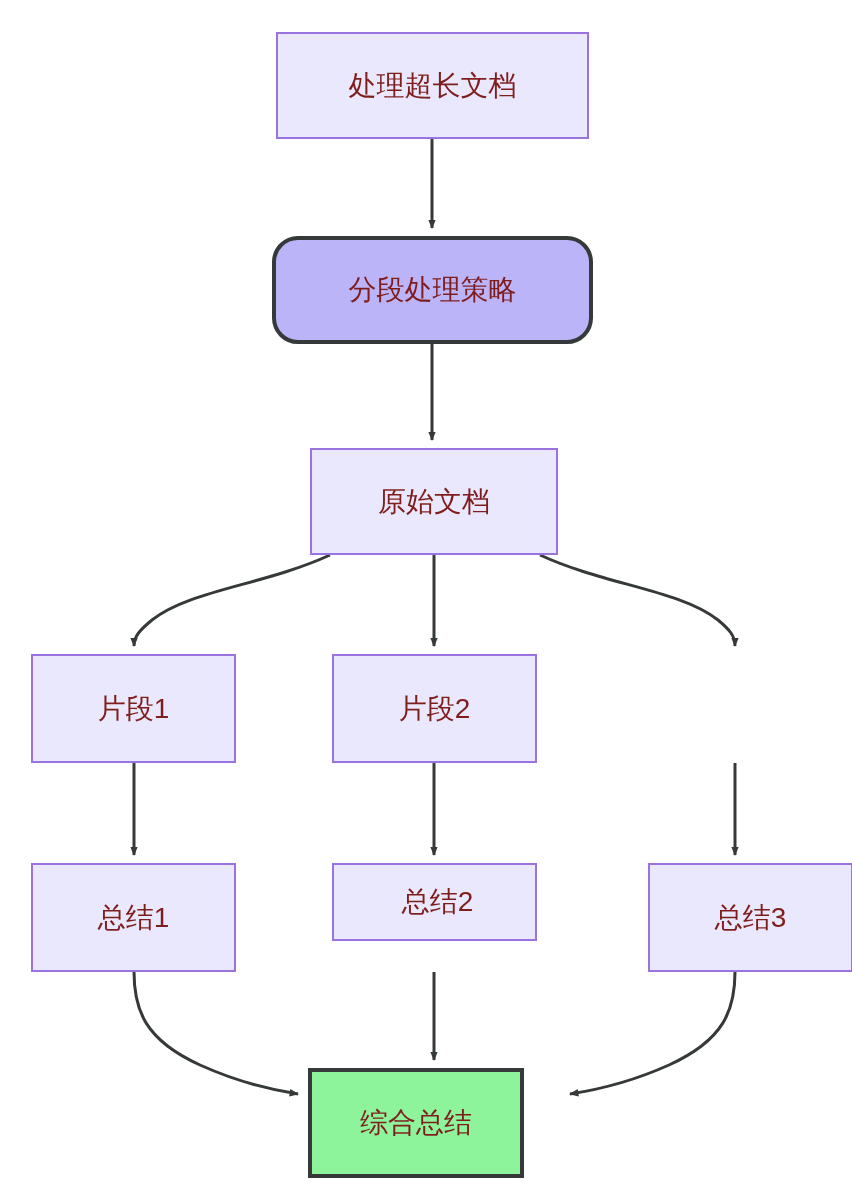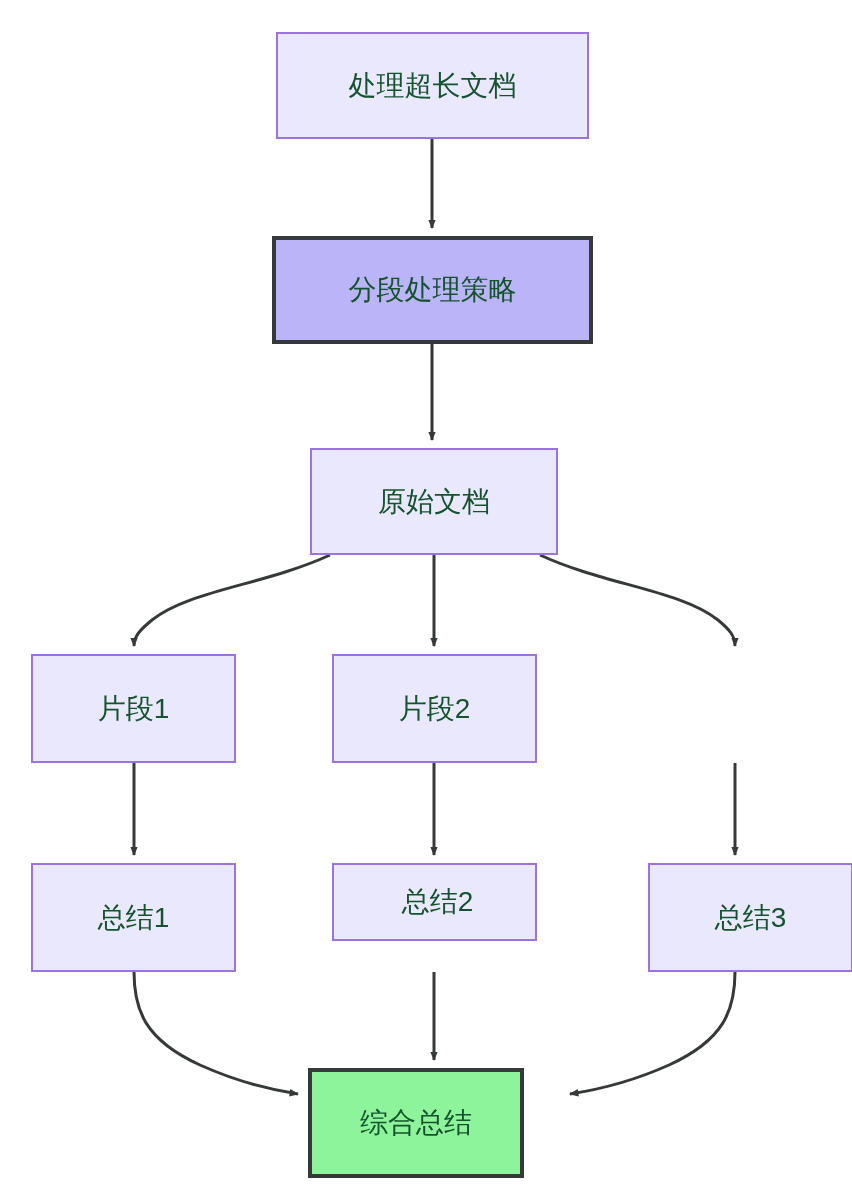--- a/index.html
+++ b/index.html
@@ -24,21 +24,21 @@
     width: 852px;
     height: 1196px;
     pointer-events: none;
   }
   .node {
     position: absolute;
     box-sizing: border-box;
     display: flex;
     align-items: center;
     justify-content: center;
-    color: #14532d;
+    color: #7f1d1d;
     line-height: 1.2;
     white-space: nowrap;
   }
   .node-normal {
     background: #eae8fd;
     border: 2px solid #9a73e0;
     font-size: 28px;
   }
   .node-strong {
     background: #bbb4f9;
@@ -86,21 +86,21 @@
       <path d="M 434,972 L 434,1060"></path>
 
       <path d="M 735,972 C 735,1010 724,1040 669,1065 C 629,1083 596,1090 570,1094"></path>
     </g>
   </svg>
 
   <div class="node node-normal" style="left:276px; top:32px; width:313px; height:107px;">
     <span class="node-label">处理超长文档</span>
   </div>
 
-  <div class="node node-strong" style="left:272px; top:236px; width:321px; height:108px;">
+  <div class="node node-strong" style="left:272px; top:236px; width:321px; height:108px;border-radius:26px;">
     <span class="node-label">分段处理策略</span>
   </div>
 
   <div class="node node-normal" style="left:310px; top:448px; width:248px; height:107px;">
     <span class="node-label">原始文档</span>
   </div>
 
   <div class="node node-normal" style="left:31px; top:654px; width:205px; height:109px;">
     <span class="node-label">片段1</span>
   </div>

